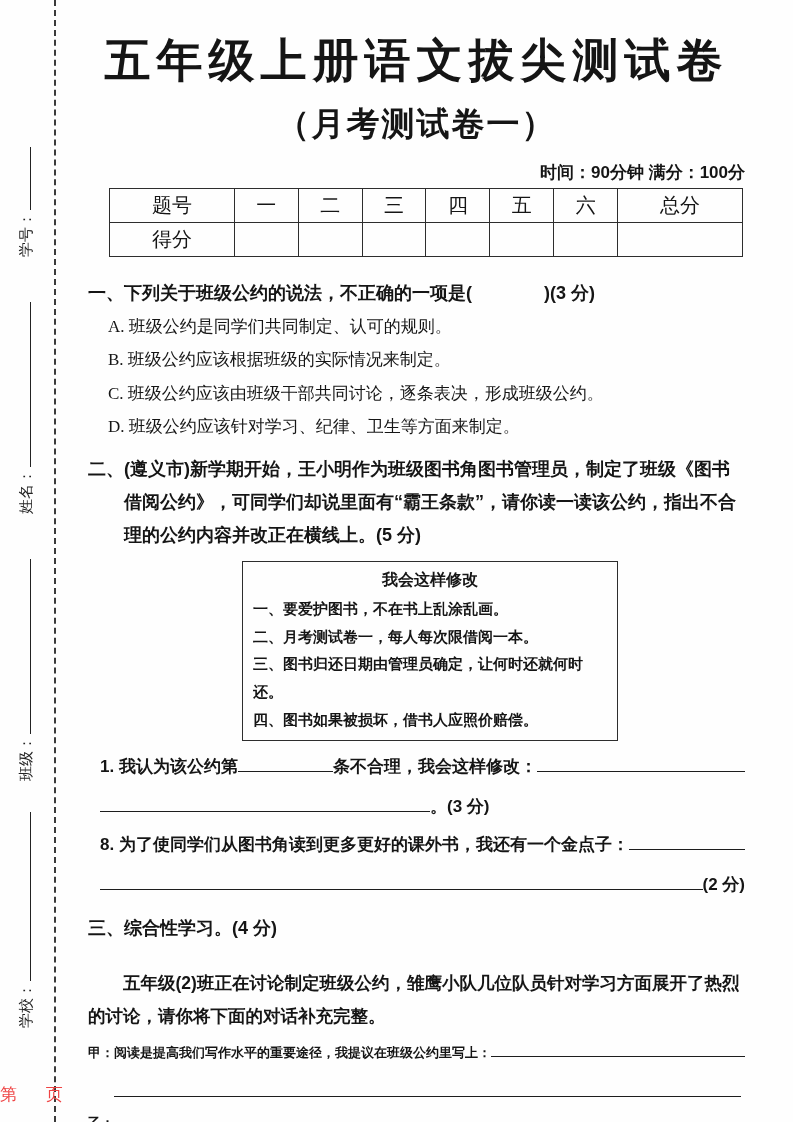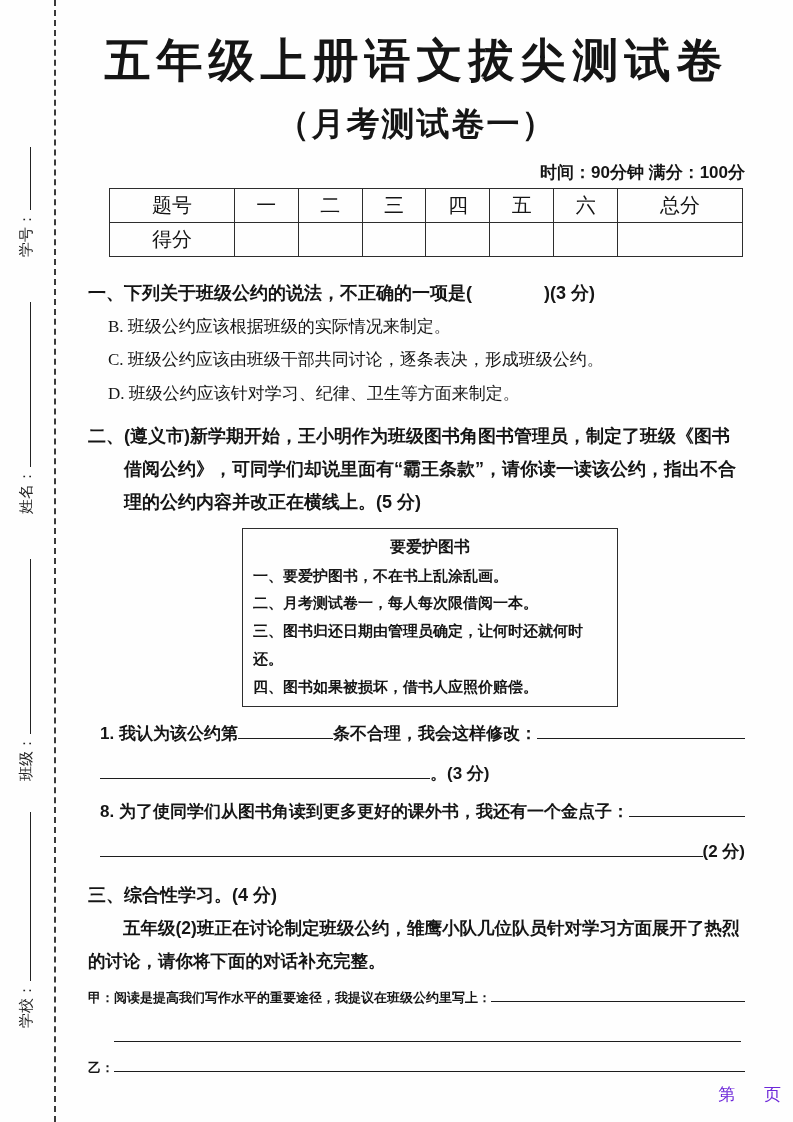--- a/index.html
+++ b/index.html
@@ -85,28 +85,28 @@
   .blank { display:inline-block; border-bottom:1.6px solid #1d1d1d; height:1.05em; }
   .blank.grow { flex:1; }
   .w95 { width:95px; }
   .w330 { width:330px; }
   .mt10 { margin-top:10px; }
   .mt14 { margin-top:14px; }
   .mt16 { margin-top:16px; }
 
   .para {
     font-size:17.5px; line-height:1.9; text-indent:2em;
-    font-family:"Liberation Sans", sans-serif; font-weight:600;
+    font-family:"Liberation Sans", sans-serif; font-weight:600;margin-top:22px;
   }
   .speak { font-family:"Liberation Sans", sans-serif; font-weight:600; font-size:13px; }
   .blank-line { border-bottom:1.8px solid #1d1d1d; height:1px; margin:34px 4px 0 26px; }
   .footer {
     position:absolute; left:0; right:0; top:1083px;
-    text-align:right; font-size:17px; letter-spacing:12px;
-    font-family:"Liberation Sans", sans-serif; color:#6d28d9;
+    text-align:left; font-size:17px; letter-spacing:12px;
+    font-family:"Liberation Sans", sans-serif; color:#ef4444;
   }
 </style>
 </head>
 <body>
 
 <div class="page">
 
   <div class="binding-line"></div>
 
   <div class="side-field f1">
@@ -152,29 +152,30 @@
         <td></td>
         <td></td>
         <td></td>
         <td></td>
       </tr>
     </tbody>
       </table>
 
     <p class="q-head q1">一、下列关于班级公约的说法，不正确的一项是(　　　　)(3 分)</p>
     <div class="q1-options">
+      <p>A. 班级公约是同学们共同制定、认可的规则。</p>
       <p>B. 班级公约应该根据班级的实际情况来制定。</p>
       <p>C. 班级公约应该由班级干部共同讨论，逐条表决，形成班级公约。</p>
       <p>D. 班级公约应该针对学习、纪律、卫生等方面来制定。</p>
     </div>
 
     <p class="q-head hang q2">二、(遵义市)新学期开始，王小明作为班级图书角图书管理员，制定了班级《图书借阅公约》，可同学们却说里面有“霸王条款”，请你读一读该公约，指出不合理的公约内容并改正在横线上。(5 分)</p>
 
     <div class="pact-box">
-      <div class="pact-title">要爱护图书</div>
+      <div class="pact-title">我会这样修改</div>
       <p>一、要爱护图书，不在书上乱涂乱画。</p>
       <p>二、月考测试卷一，每人每次限借阅一本。</p>
       <p>三、图书归还日期由管理员确定，让何时还就何时还。</p>
       <p>四、图书如果被损坏，借书人应照价赔偿。</p>
     </div>
 
     <div class="sub fx mt14">
       <span>1. 我认为该公约第</span>
       <span class="blank w95"></span>
       <span>条不合理，我会这样修改：</span>

